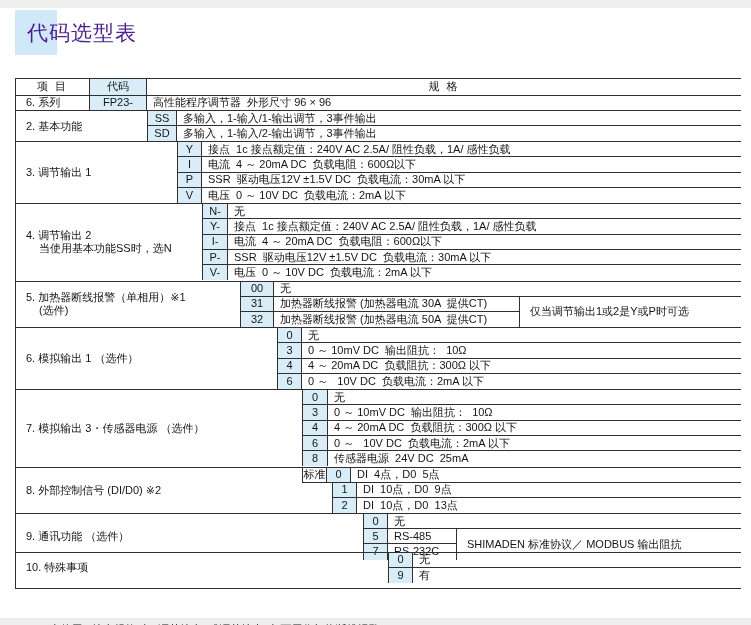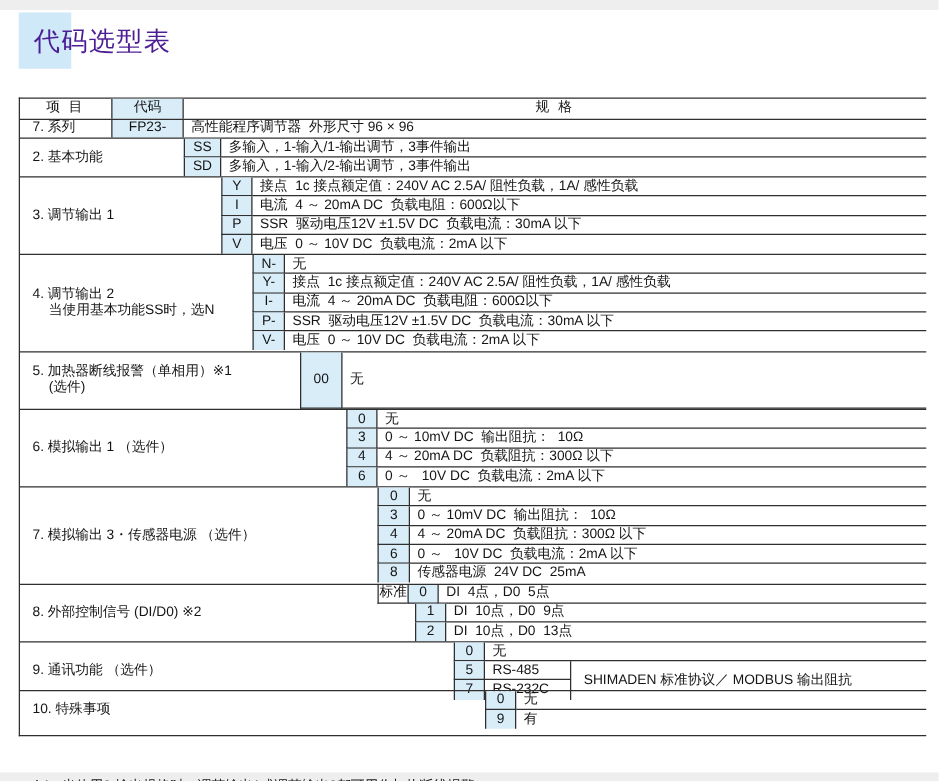--- a/index.html
+++ b/index.html
@@ -66,21 +66,21 @@
 
 <div class="tbl">
 
   <div class="grp hdr" style="top:0;height:15.5px">
     <div class="hitem">项 目</div>
     <div class="hcode">代码</div>
     <div class="hspec">规 格</div>
   </div>
 
   <div class="grp" style="top:15.5px;height:15.5px">
-    <div class="item"><span class="l1">7. 系列</span></div>
+    <div class="item"><span class="l1">6. 系列</span></div>
     <div class="rows" style="left:73px">
       <div class="row rlast">
         <div class="code" style="width:58px">FP23-</div>
         <div class="spec">高性能程序调节器  外形尺寸 96 × 96</div>
       </div>
     </div>
   </div>
 
   <div class="grp" style="top:31px;height:31px">
     <div class="item"><span class="l1">2. 基本功能</span></div>
@@ -149,20 +149,33 @@
 
   <div class="grp" style="top:201.5px;height:46.5px">
     <div class="item">
       <span class="l1">5. 加热器断线报警（单相用）※1</span>
       <span class="l2">(选件)</span>
     </div>
     <div class="rows" style="left:224px">
       <div class="row">
         <div class="code" style="width:34px">00</div>
         <div class="spec">无</div>
+      </div>
+      <div class="subwrap" style="flex:2">
+        <div class="subcol" style="width:279px">
+          <div class="row">
+            <div class="code" style="width:34px">31</div>
+            <div class="spec">加热器断线报警 (加热器电流 30A  提供CT)</div>
+          </div>
+          <div class="row rlast">
+            <div class="code" style="width:34px">32</div>
+            <div class="spec">加热器断线报警 (加热器电流 50A  提供CT)</div>
+          </div>
+        </div>
+        <div class="note">仅当调节输出1或2是Y或P时可选</div>
       </div>
     </div>
   </div>
 
   <div class="grp" style="top:248px;height:62px">
     <div class="item"><span class="l1">6. 模拟输出 1 （选件）</span></div>
     <div class="rows" style="left:261px">
       <div class="row">
         <div class="code" style="width:25px">0</div>
         <div class="spec">无</div>

